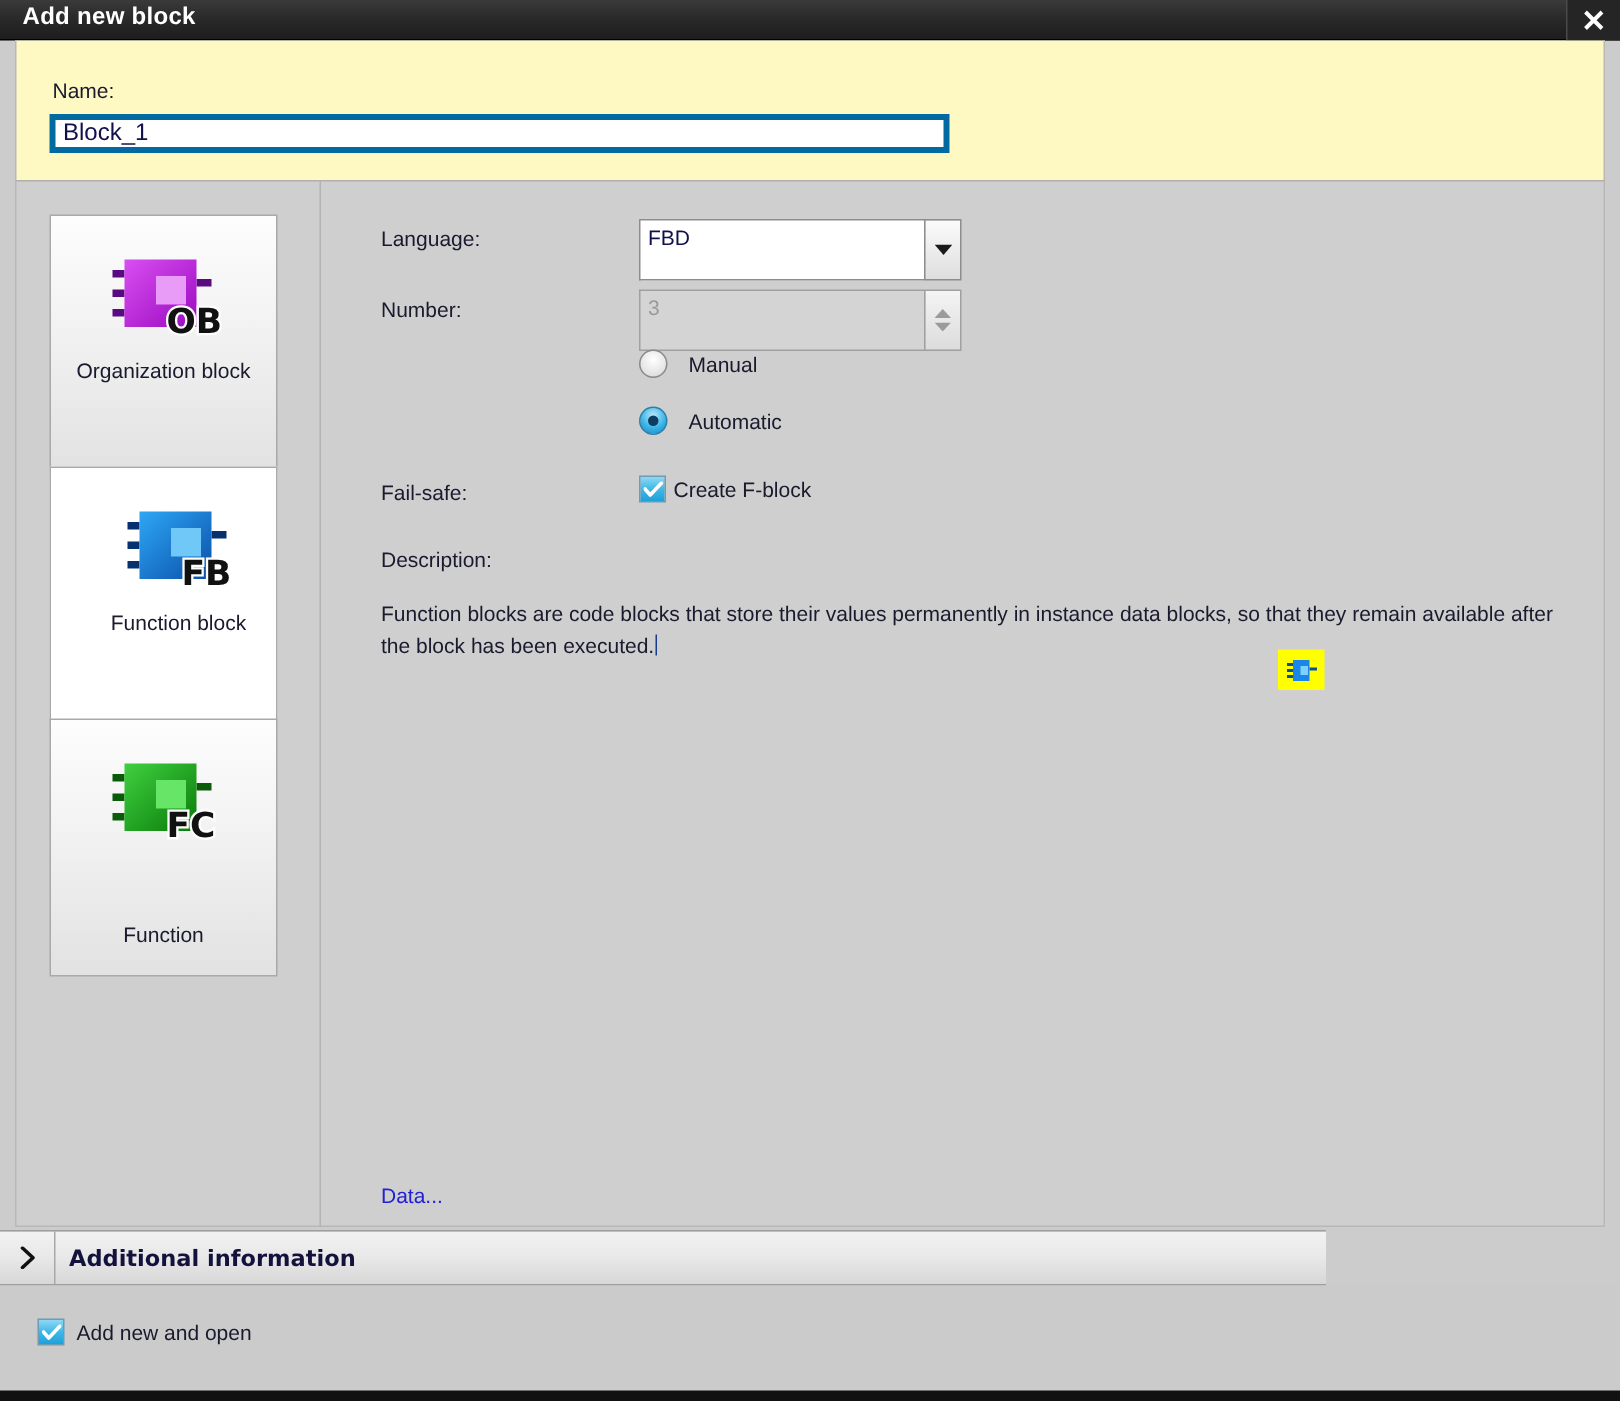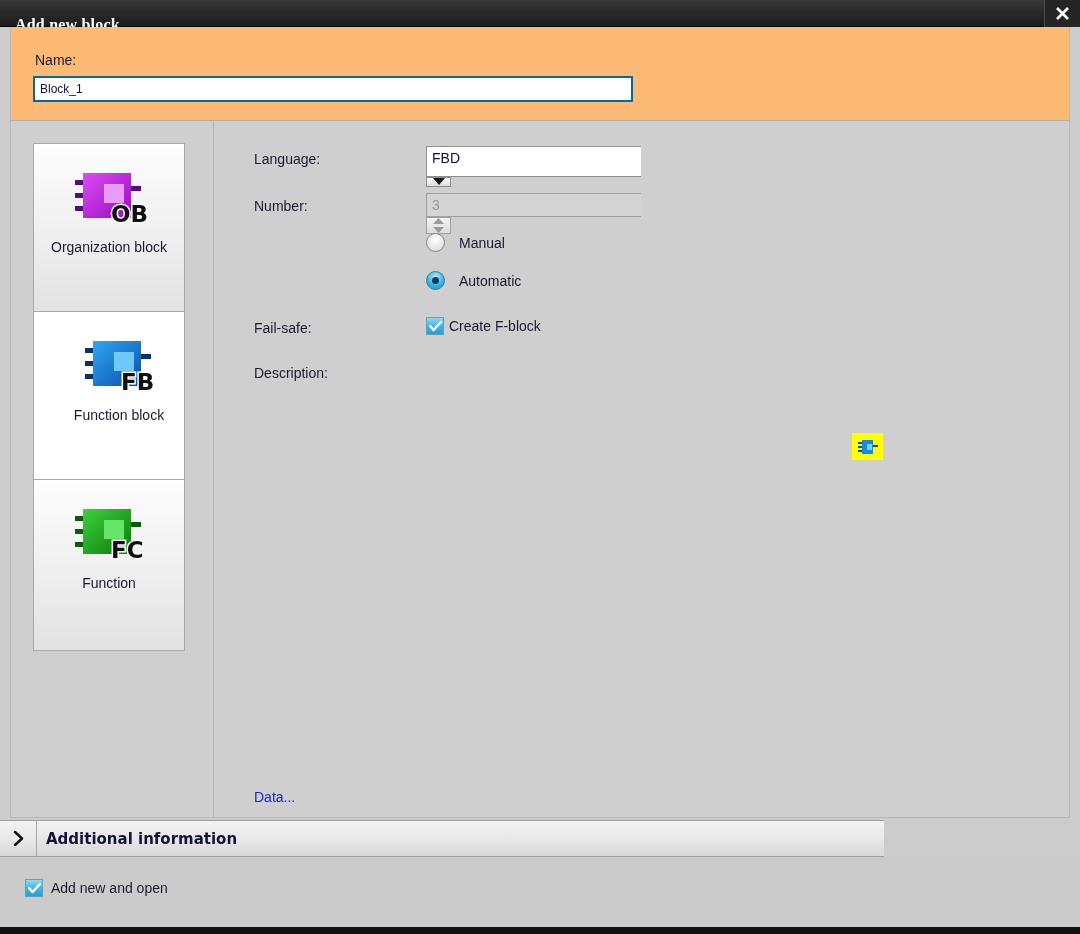--- a/index.html
+++ b/index.html
@@ -23,66 +23,66 @@
   .titlebar {
     position: absolute;
     left: 0; top: 0;
     width: 1080px; height: 27px;
     background: linear-gradient(to bottom, #3a3a3a 0%, #2a2a2a 45%, #1d1d1d 100%);
     border-bottom: 1px solid #000;
     box-sizing: border-box;
   }
   .titlebar-text {
     position: absolute;
-    left: 15px; top: 16px;
+    left: 15px; top: 3px;
     color: #ffffff;
     font-size: 16px;
     font-weight: bold;
     letter-spacing: 0.2px;
-    font-family: Liberation Serif, serif;
+    font-family: Liberation Sans, sans-serif;
   }
   .close-btn {
     position: absolute;
     right: 0; top: 0;
     width: 36px; height: 27px;
     background: #252525;
     border-left: 1px solid #4a4a4a;
     display: flex;
     align-items: center;
     justify-content: center;
     cursor: pointer;
     box-sizing: border-box;
   }
   .close-btn svg { display: block; }
 
   
   .name-area {
     position: absolute;
     left: 10px; top: 27px;
     width: 1060px; height: 93px;
-    background: #fdba74;
+    background: #fef9c3;
     border-left: 1px solid #b8b8b8;
     border-right: 1px solid #b8b8b8;
     box-sizing: border-box;
   }
   .name-label {
     position: absolute;
     left: 24px; top: 25px;
     font-size: 14px;
     color: #1a1a2e;
   }
   .name-input {
     position: absolute;
     left: 22px; top: 49px;
     width: 600px; height: 26px;
     background: #ffffff;
-    border: 2px solid #0369a1;
+    border: 4px solid #0369a1;
     box-sizing: border-box;
     font-family: "Liberation Sans", sans-serif;
-    font-size: 12px;
+    font-size: 16px;
     color: #10104a;
     padding: 0 5px;
     outline: none;
   }
 
   
   .body-area {
     position: absolute;
     left: 10px; top: 120px;
     width: 1060px; height: 698px;
@@ -126,42 +126,41 @@
   .tile-label {
     margin-top: 2px;
     font-size: 14px;
     color: #1a1a2e;
     text-align: center;
     line-height: 18px;
     width: 130px;
   }
   #tile-ob { top: 22px; }
   #tile-fb { top: 190px; padding-left: 20px; }
-  #tile-fc { top: 358px; }
+  #tile-fc { top: 358px; gap: 40px; }
   #tile-db { top: 526px; }
 
   
   .form {
     position: absolute;
     left: 203px; top: 0;
     right: 0; bottom: 0;
   }
   .f-label {
     position: absolute;
     font-size: 14px;
     color: #1a1a2e;
   }
   .combo {
     position: absolute;
     left: 212px;
     width: 215px; height: 41px;
     box-sizing: border-box;
     display: flex;
     cursor: pointer;
-    flex-direction: column;
   }
   .combo-field {
     flex: 1;
     background: #ffffff;
     border: 1px solid #8d8d8d;
     border-right: none;
     font-size: 14px;
     color: #10104a;
     padding: 3px 5px;
     box-sizing: border-box;
@@ -476,20 +475,21 @@
           <rect x="2" y="5" width="4" height="2" fill="#0b4f9c"></rect>
           <rect x="2" y="9" width="4" height="2" fill="#0b4f9c"></rect>
           <rect x="2" y="13" width="4" height="2" fill="#0b4f9c"></rect>
           <rect x="17" y="8" width="5" height="2" fill="#0b4f9c"></rect>
           <rect x="6" y="3" width="11" height="14" fill="#1a86e8"></rect>
           <rect x="11" y="7" width="5" height="6" fill="#7fd0fa"></rect>
         </svg>
       </div>
 
       <div class="desc-label">Description:</div>
+      <div class="desc-text"><span>Function blocks are code blocks that store their values permanently in instance data blocks, so that they remain available after the block has been executed.</span><span class="desc-caret"></span></div>
 
       <div class="more-link">Data...</div>
     </div>
   </div>
 
   <div class="addinfo">
     <div class="addinfo-chev">
       <svg width="11" height="15" viewBox="0 0 11 15">
         <path d="M2 1 L9 7.5 L2 14" stroke="#111" stroke-width="2.4" fill="none" stroke-linecap="round" stroke-linejoin="round"></path>
       </svg>

